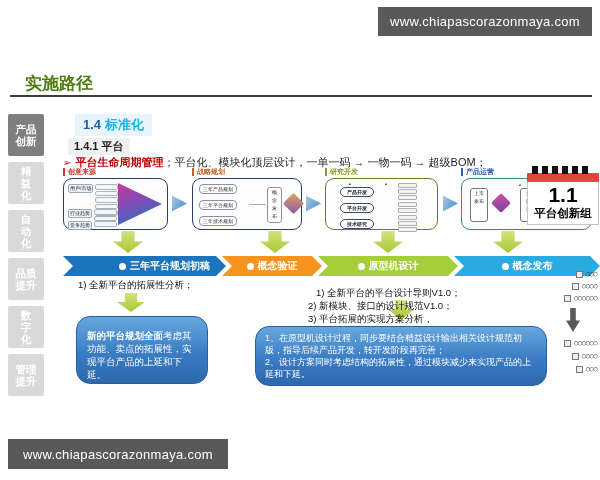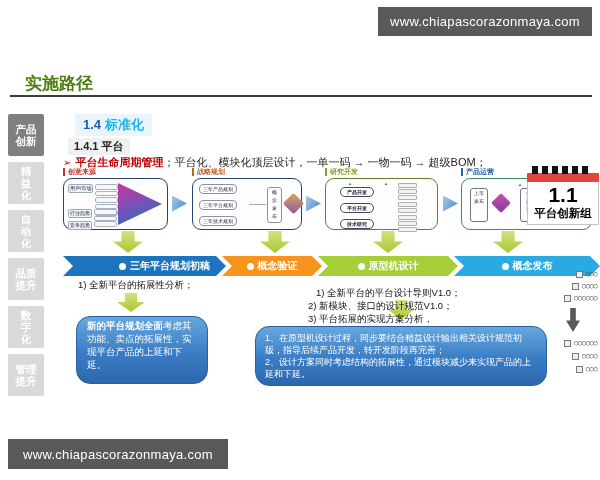--- a/index.html
+++ b/index.html
@@ -60,21 +60,21 @@
   .chev .dot{width:7px;height:7px;border-radius:50%;background:#fff;margin-right:4px;flex:0 0 auto;}
   .c1{left:63px;width:163px;background:#1c75bc;justify-content:flex-end;padding-right:16px;box-sizing:border-box;}
   .c2{left:222px;width:100px;background:#f7941d;}
   .c3{left:318px;width:140px;background:#a6ce39;}
   .c4{left:454px;width:146px;background:#29abe2;}
 
   .nlist{position:absolute;font-size:9.5px;color:#111;line-height:13px;z-index:2;}
   .nlist div{white-space:nowrap;}
 
   .bluebox{position:absolute;border-radius:14px;background:linear-gradient(180deg,#66a7de 0%,#3a7cc4 55%,#2d67ad 100%);border:1px solid #2a5f9e;color:#fff;box-sizing:border-box;z-index:1;}
-  #bb-left{left:76px;top:316px;width:132px;height:68px;padding:2px 10px;font-size:9.5px;line-height:13px;}
+  #bb-left{left:76px;top:316px;width:132px;height:68px;padding:12px 10px;font-size:9.5px;line-height:13px;}
   #bb-left .lead{font-weight:bold;}
   #bb-right{left:255px;top:326px;width:292px;height:60px;padding:5px 9px;font-size:9px;line-height:12px;}
 
   .badge{position:absolute;left:527px;top:166px;width:72px;z-index:6;}
   .tabs{display:flex;gap:4px;padding-left:5px;}
   .tab{width:6px;height:8px;background:#111;}
   .rbar{height:9px;background:#e2453c;border-radius:1px;margin-top:-1px;box-shadow:0 1px 1px rgba(0,0,0,.35);}
   .bcard{background:#fff;border:1px solid #c5c5c5;border-top:none;text-align:center;padding:2px 0 3px;}
   .bnum{font-size:21px;font-weight:bold;line-height:22px;color:#000;}
   .blabel{font-size:11.5px;font-weight:bold;color:#000;}

